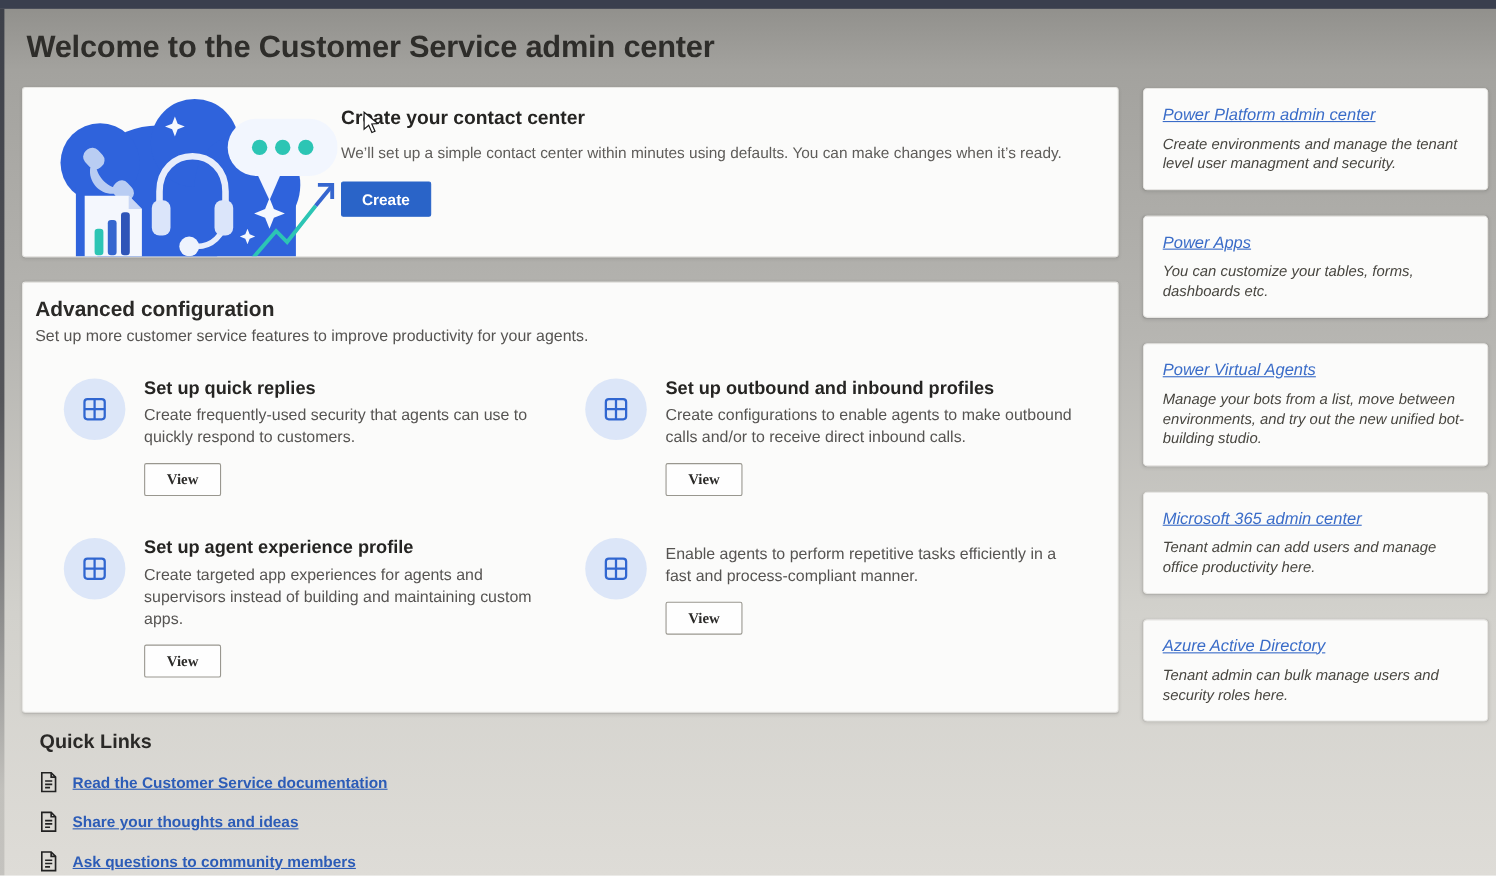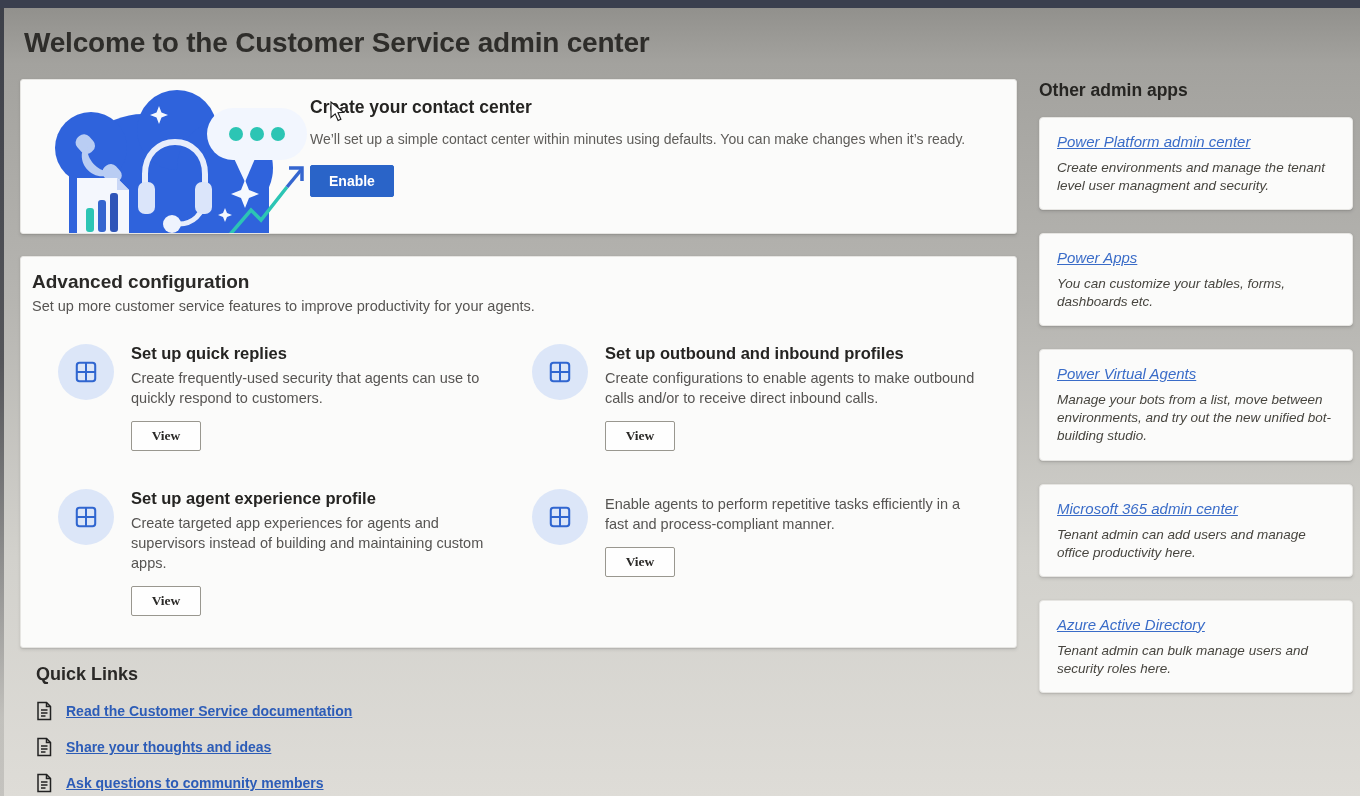--- a/index.html
+++ b/index.html
@@ -134,21 +134,21 @@
 
     <g fill="none">
       <path d="M188 148 L212 120 L222 130 L248 97" stroke="#2cc5b4" stroke-width="3.5"></path>
       <path d="M248 97 L262 80" stroke="#3566cf" stroke-width="3.5"></path>
       <path d="M250 78 L263 78 L263 91" stroke="#3566cf" stroke-width="3.5"></path>
     </g>
   </svg>
 
   <div class="cc-title">Create your contact center</div>
   <div class="cc-desc">We’ll set up a simple contact center within minutes using defaults. You can make changes when it’s ready.</div>
-  <button class="create-btn">Enable</button>
+  <button class="create-btn">Create</button>
 </div>
 
 <svg class="cursor" width="15" height="21" viewBox="0 0 15 21">
   <path d="M1 1 L1 16.5 L5.2 12.8 L8.1 19.5 L10.9 18.3 L8 11.7 L13.5 11.3 Z" fill="#ffffff" stroke="#1a1a1a" stroke-width="1.1"></path>
 </svg>
 
 <div class="card advanced-card">
   <div class="adv-title">Advanced configuration</div>
   <div class="adv-subtitle">Set up more customer service features to improve productivity for your agents.</div>
 
@@ -210,21 +210,20 @@
       <div class="adv-item-body">
         <div class="adv-item-desc">Enable agents to perform repetitive tasks efficiently in a fast and process-compliant manner.</div>
         <button class="view-btn">View</button>
       </div>
     </div>
 
   </div>
 </div>
 
 <div class="sidebar">
-  <div class="sidebar-title">Other admin apps</div>
   <div class="sidebar-cards">
 
     <div class="card side-card">
       <a class="side-link">Power Platform admin center</a>
       <div class="side-desc">Create environments and manage the tenant level user managment and security.</div>
     </div>
 
     <div class="card side-card">
       <a class="side-link">Power Apps</a>
       <div class="side-desc">You can customize your tables, forms, dashboards etc.</div>

